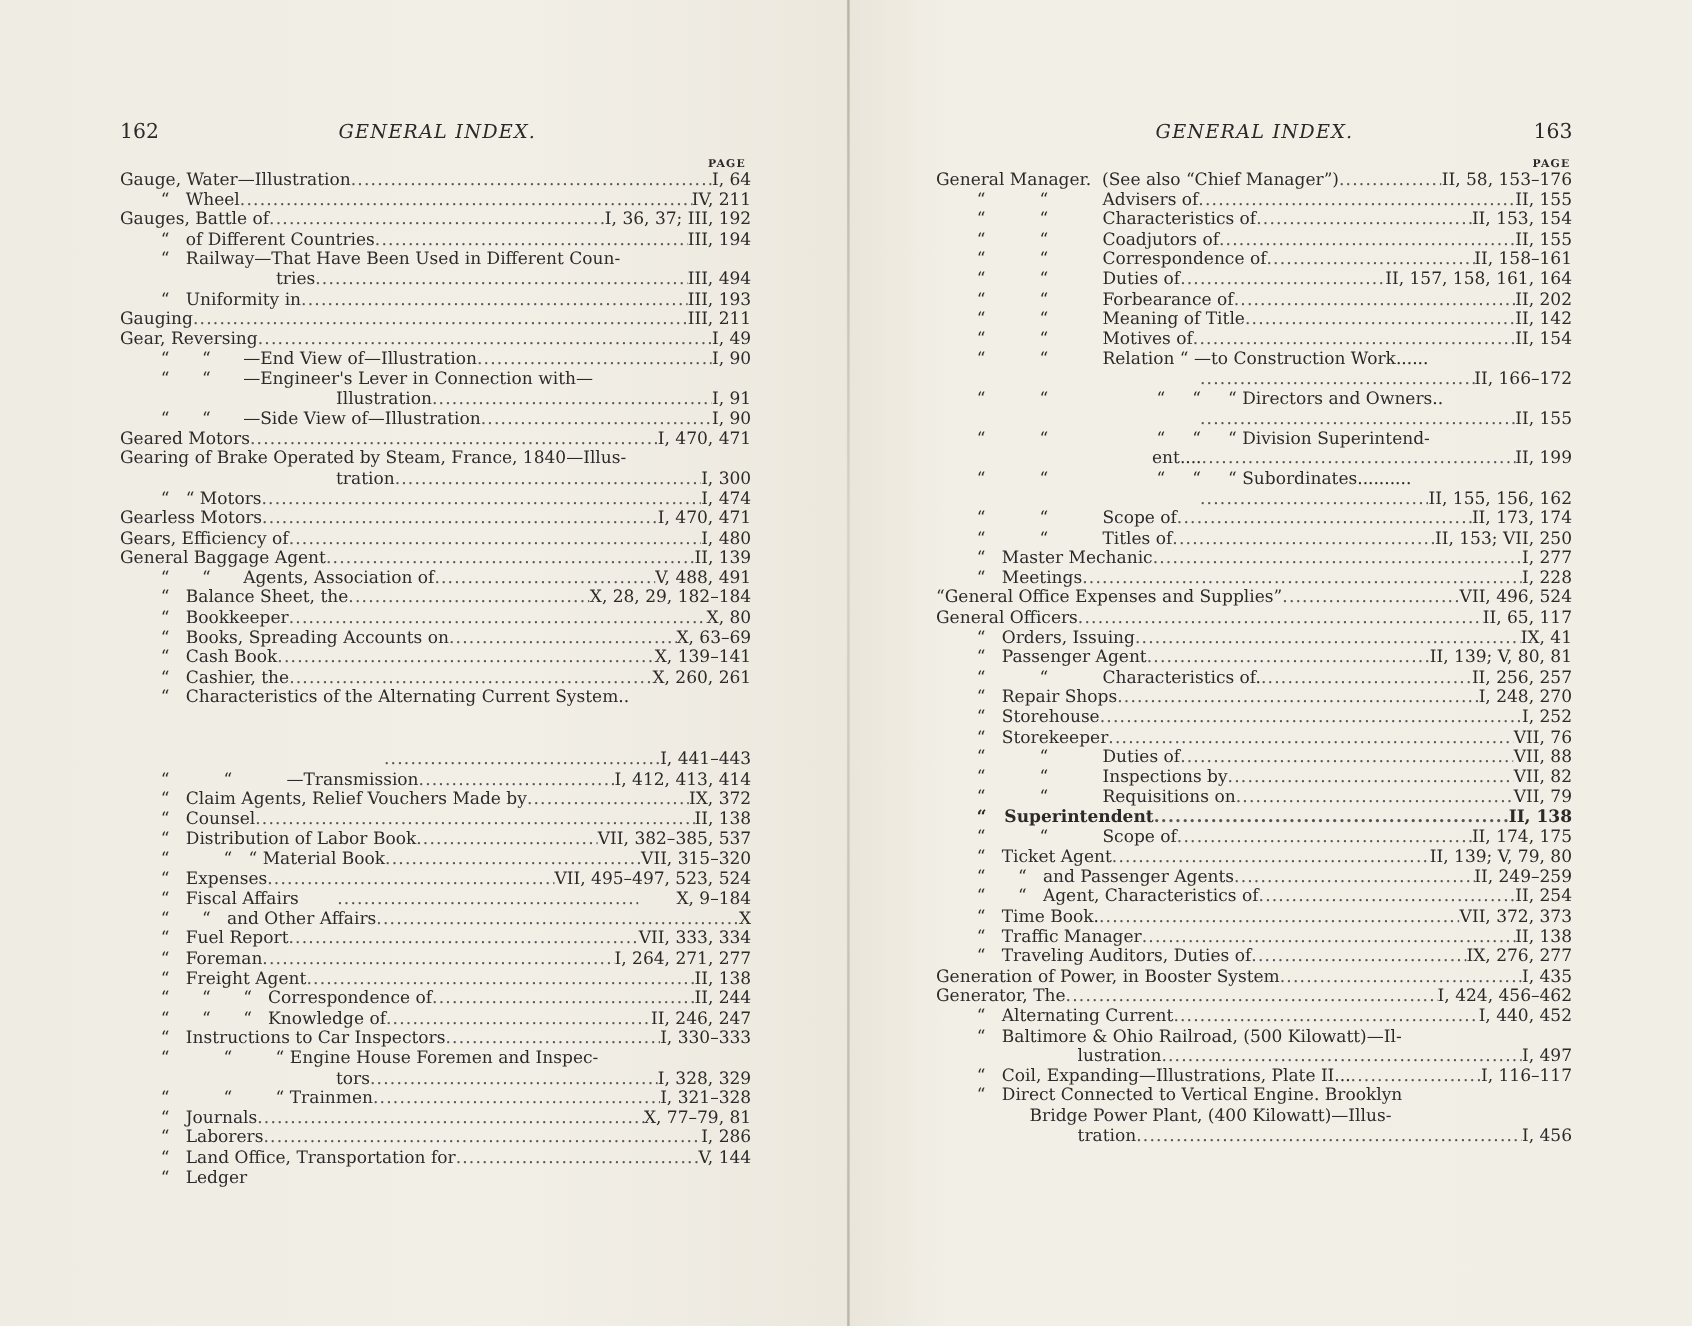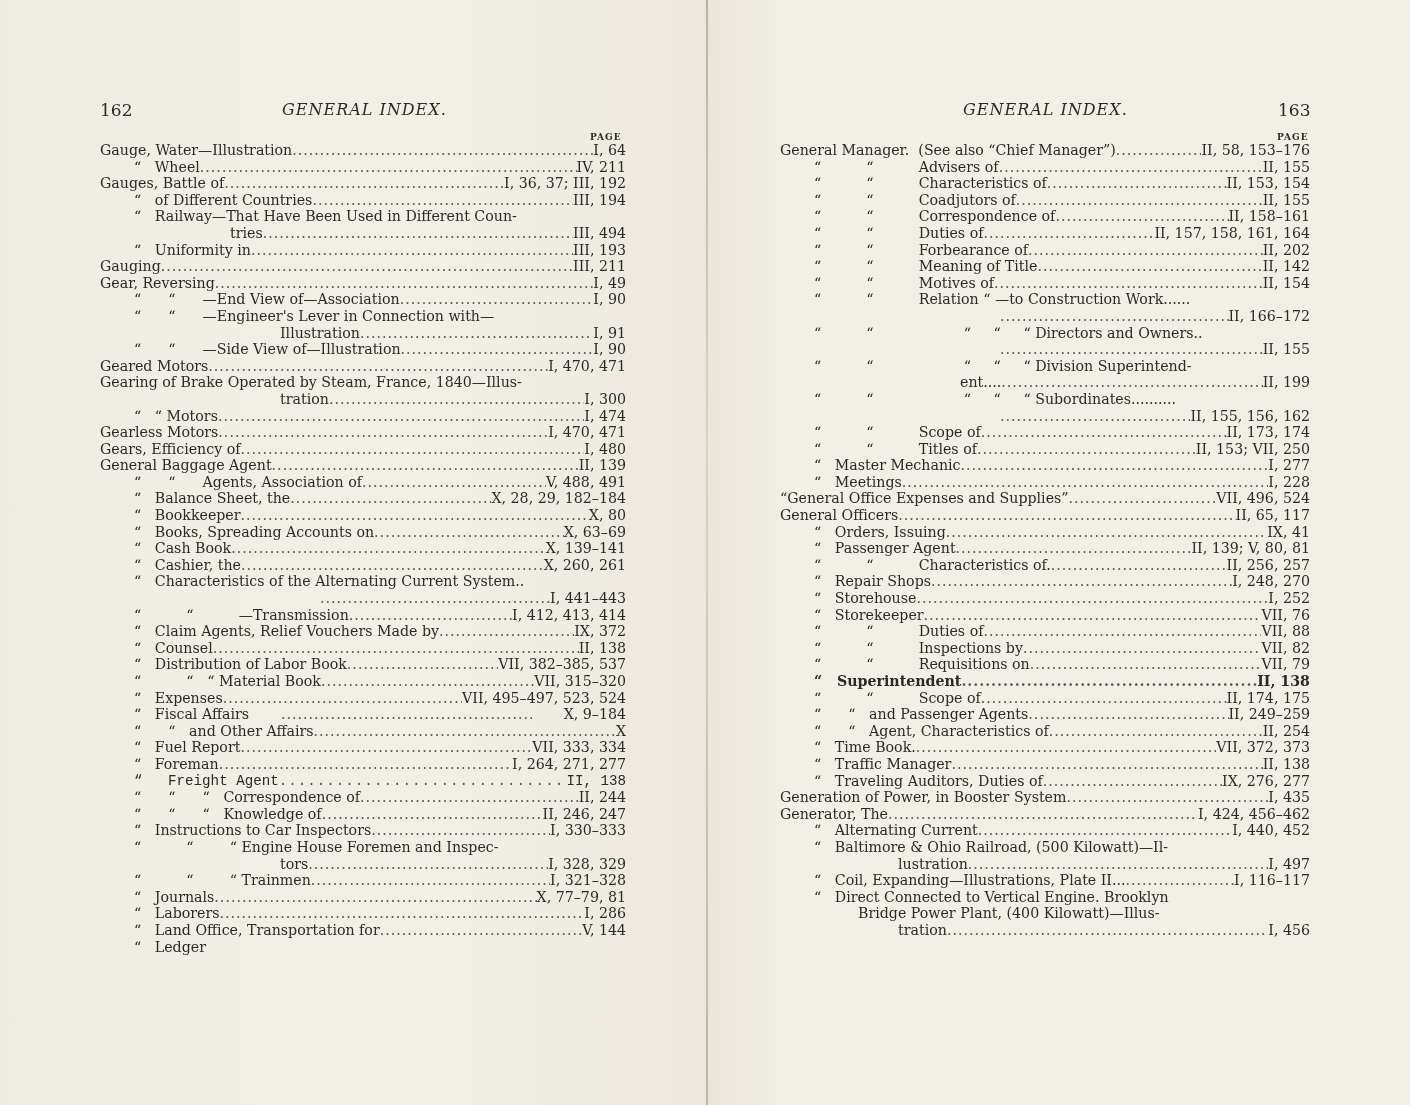--- a/index.html
+++ b/index.html
@@ -88,21 +88,21 @@
           <span class="txt" style="white-space: pre;">Gauging</span>
           <span class="dots"></span>
           <span class="ref">III, 211</span>
         </li>
         <li class="entry" style="padding-left: 0px;">
           <span class="txt" style="white-space: pre;">Gear, Reversing</span>
           <span class="dots"></span>
           <span class="ref">I, 49</span>
         </li>
         <li class="entry" style="padding-left: 34px;">
-          <span class="txt" style="white-space: pre;">“      “      —End View of—Association</span>
+          <span class="txt" style="white-space: pre;">“      “      —End View of—Illustration</span>
           <span class="dots"></span>
           <span class="ref">I, 90</span>
         </li>
         <li class="entry nodots" style="padding-left: 34px;">
           <span class="txt" style="white-space: pre;">“      “      —Engineer's Lever in Connection with—</span>
           <span class="dots"></span>
           <span class="ref"></span>
         </li>
         <li class="entry" style="padding-left: 180px;">
           <span class="txt" style="white-space: pre;">Illustration</span>
@@ -177,21 +177,21 @@
         <li class="entry" style="padding-left: 34px;">
           <span class="txt" style="white-space: pre;">“   Cashier, the</span>
           <span class="dots"></span>
           <span class="ref">X, 260, 261</span>
         </li>
         <li class="entry nodots" style="padding-left: 34px;">
           <span class="txt" style="white-space: pre;">“   Characteristics of the Alternating Current System..</span>
           <span class="dots"></span>
           <span class="ref"></span>
         </li>
-        <li class="entry" style="padding-left: 220px;">
+        <li class="entry" style="padding-left: 220px; margin-top: 35px;">
           <span class="txt" style="white-space: pre;"></span>
           <span class="dots"></span>
           <span class="ref">I, 441–443</span>
         </li>
         <li class="entry" style="padding-left: 34px;">
           <span class="txt" style="white-space: pre;">“          “          —Transmission</span>
           <span class="dots"></span>
           <span class="ref">I, 412, 413, 414</span>
         </li>
         <li class="entry" style="padding-left: 34px;">
@@ -232,21 +232,21 @@
         <li class="entry" style="padding-left: 34px;">
           <span class="txt" style="white-space: pre;">“   Fuel Report</span>
           <span class="dots"></span>
           <span class="ref">VII, 333, 334</span>
         </li>
         <li class="entry" style="padding-left: 34px;">
           <span class="txt" style="white-space: pre;">“   Foreman</span>
           <span class="dots"></span>
           <span class="ref">I, 264, 271, 277</span>
         </li>
-        <li class="entry" style="padding-left: 34px; font-family: Liberation Mono, monospace;">
+        <li class="entry" style="padding-left: 34px;">
           <span class="txt" style="white-space: pre;">“   Freight Agent</span>
           <span class="dots"></span>
           <span class="ref">II, 138</span>
         </li>
         <li class="entry" style="padding-left: 34px;">
           <span class="txt" style="white-space: pre;">“      “      “   Correspondence of</span>
           <span class="dots"></span>
           <span class="ref">II, 244</span>
         </li>
         <li class="entry" style="padding-left: 34px;">
@@ -465,20 +465,25 @@
           <span class="txt" style="white-space: pre;">“   Superintendent</span>
           <span class="dots"></span>
           <span class="ref">II, 138</span>
         </li>
         <li class="entry" style="padding-left: 34px;">
           <span class="txt" style="white-space: pre;">“          “          Scope of</span>
           <span class="dots"></span>
           <span class="ref">II, 174, 175</span>
         </li>
         <li class="entry" style="padding-left: 34px;">
+          <span class="txt" style="white-space: pre;">“   Ticket Agent</span>
+          <span class="dots"></span>
+          <span class="ref">II, 139; V, 79, 80</span>
+        </li>
+        <li class="entry" style="padding-left: 34px;">
           <span class="txt" style="white-space: pre;">“      “   and Passenger Agents</span>
           <span class="dots"></span>
           <span class="ref">II, 249–259</span>
         </li>
         <li class="entry" style="padding-left: 34px;">
           <span class="txt" style="white-space: pre;">“      “   Agent, Characteristics of</span>
           <span class="dots"></span>
           <span class="ref">II, 254</span>
         </li>
         <li class="entry" style="padding-left: 34px;">

